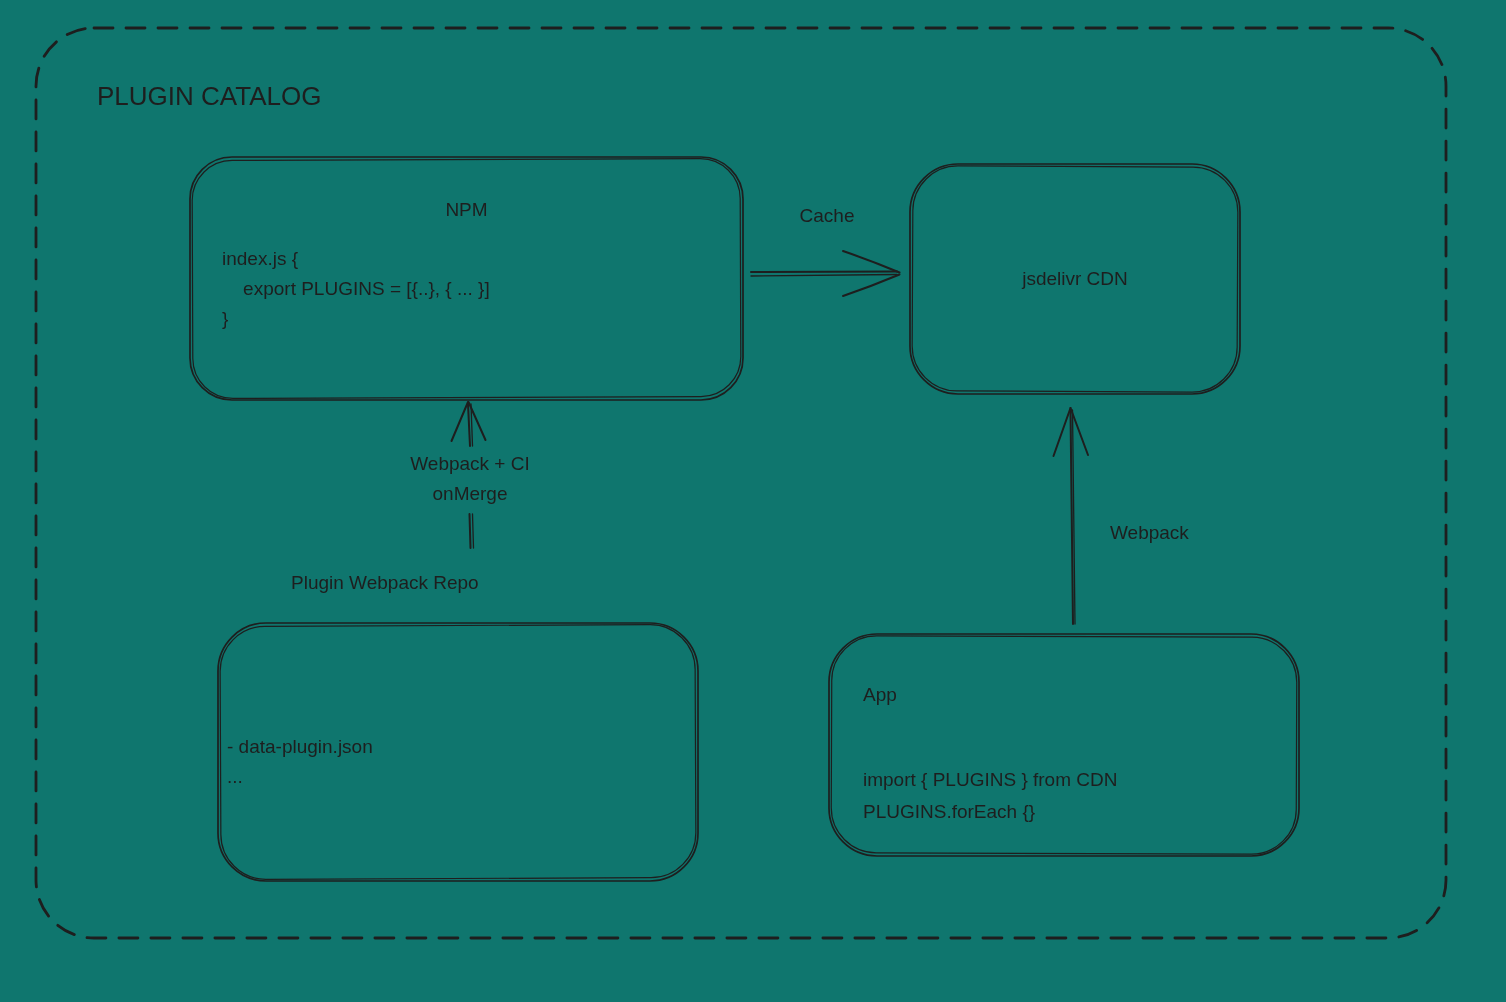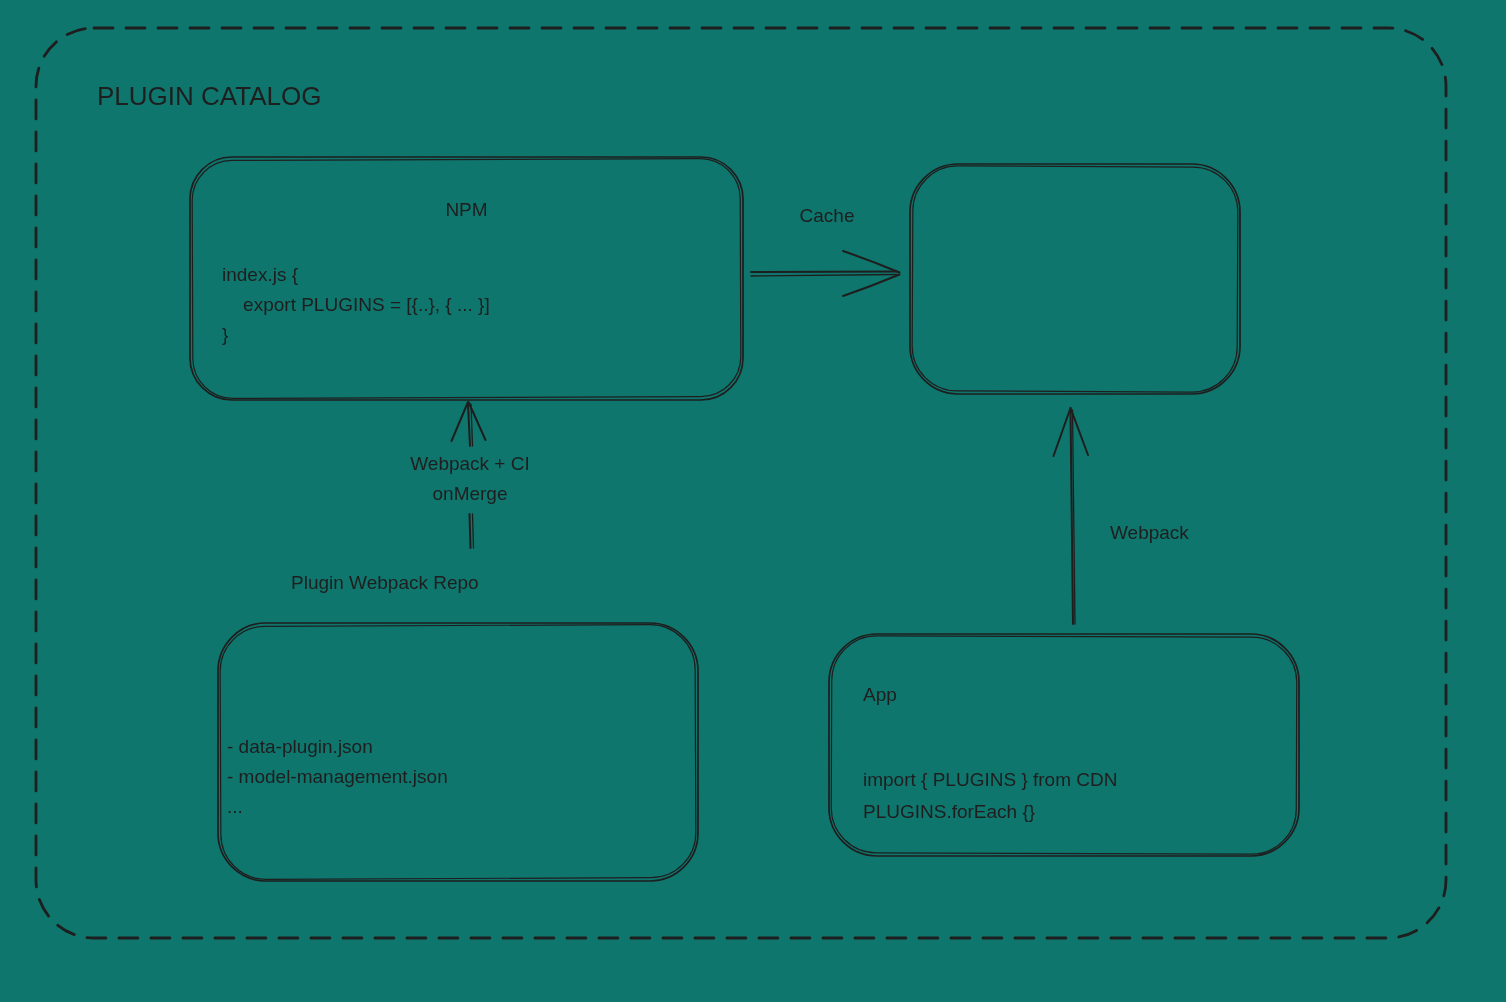--- a/index.html
+++ b/index.html
@@ -99,38 +99,38 @@
       <path class="arrow-stroke" d="M1073 624 L1070.5 410"></path>
       <path class="arrow-restroke" d="M1075 624 L1072.5 410"></path>
       <path class="arrow-stroke" d="M1070.5 408 L1053.5 456"></path>
       <path class="arrow-stroke" d="M1070.5 408 L1088 455"></path>
     </g>
   </svg>
 
   <div id="page-title" class="t" style="left:97px; top:81px;">PLUGIN CATALOG</div>
 
   <div class="t center" style="left:190px; top:195px; width:553px;">NPM</div>
-  <div class="code-block" style="position:absolute; left:222px; top:260px;">
+  <div class="code-block" style="position:absolute; left:222px; top:244px;">
     <div class="t" style="position:static;">index.js {</div>
     <div class="t" style="position:static;">    export PLUGINS = [{..}, { ... }]</div>
     <div class="t" style="position:static;">}</div>
   </div>
 
   <div class="t center" style="left:765px; top:201px; width:124px;">Cache</div>
 
+  <div class="t center" style="left:910px; top:264px; width:330px;">jsdelivr CDN</div>
 
   <div class="label-2line" style="position:absolute; left:320px; top:449px; width:300px; text-align:center;">
     <div class="t center" style="position:static;">Webpack + CI</div>
     <div class="t center" style="position:static;">onMerge</div>
   </div>
 
   <div class="t" style="left:291px; top:568px;">Plugin Webpack Repo</div>
   <div class="code-block" style="position:absolute; left:227px; top:732px;">
     <div class="t" style="position:static;">- data-plugin.json</div>
-    <div class="t" style="position:static;">- model-management.json</div>
     <div class="t" style="position:static;">...</div>
   </div>
 
   <div class="t" style="left:863px; top:680px;">App</div>
   <div class="t" style="left:863px; top:737px;margin-top:28px;">import { PLUGINS } from CDN</div>
   <div class="t" style="left:863px; top:797px;">PLUGINS.forEach {}</div>
 
   <div class="t" style="left:1110px; top:518px;">Webpack</div>
 
 </div>

